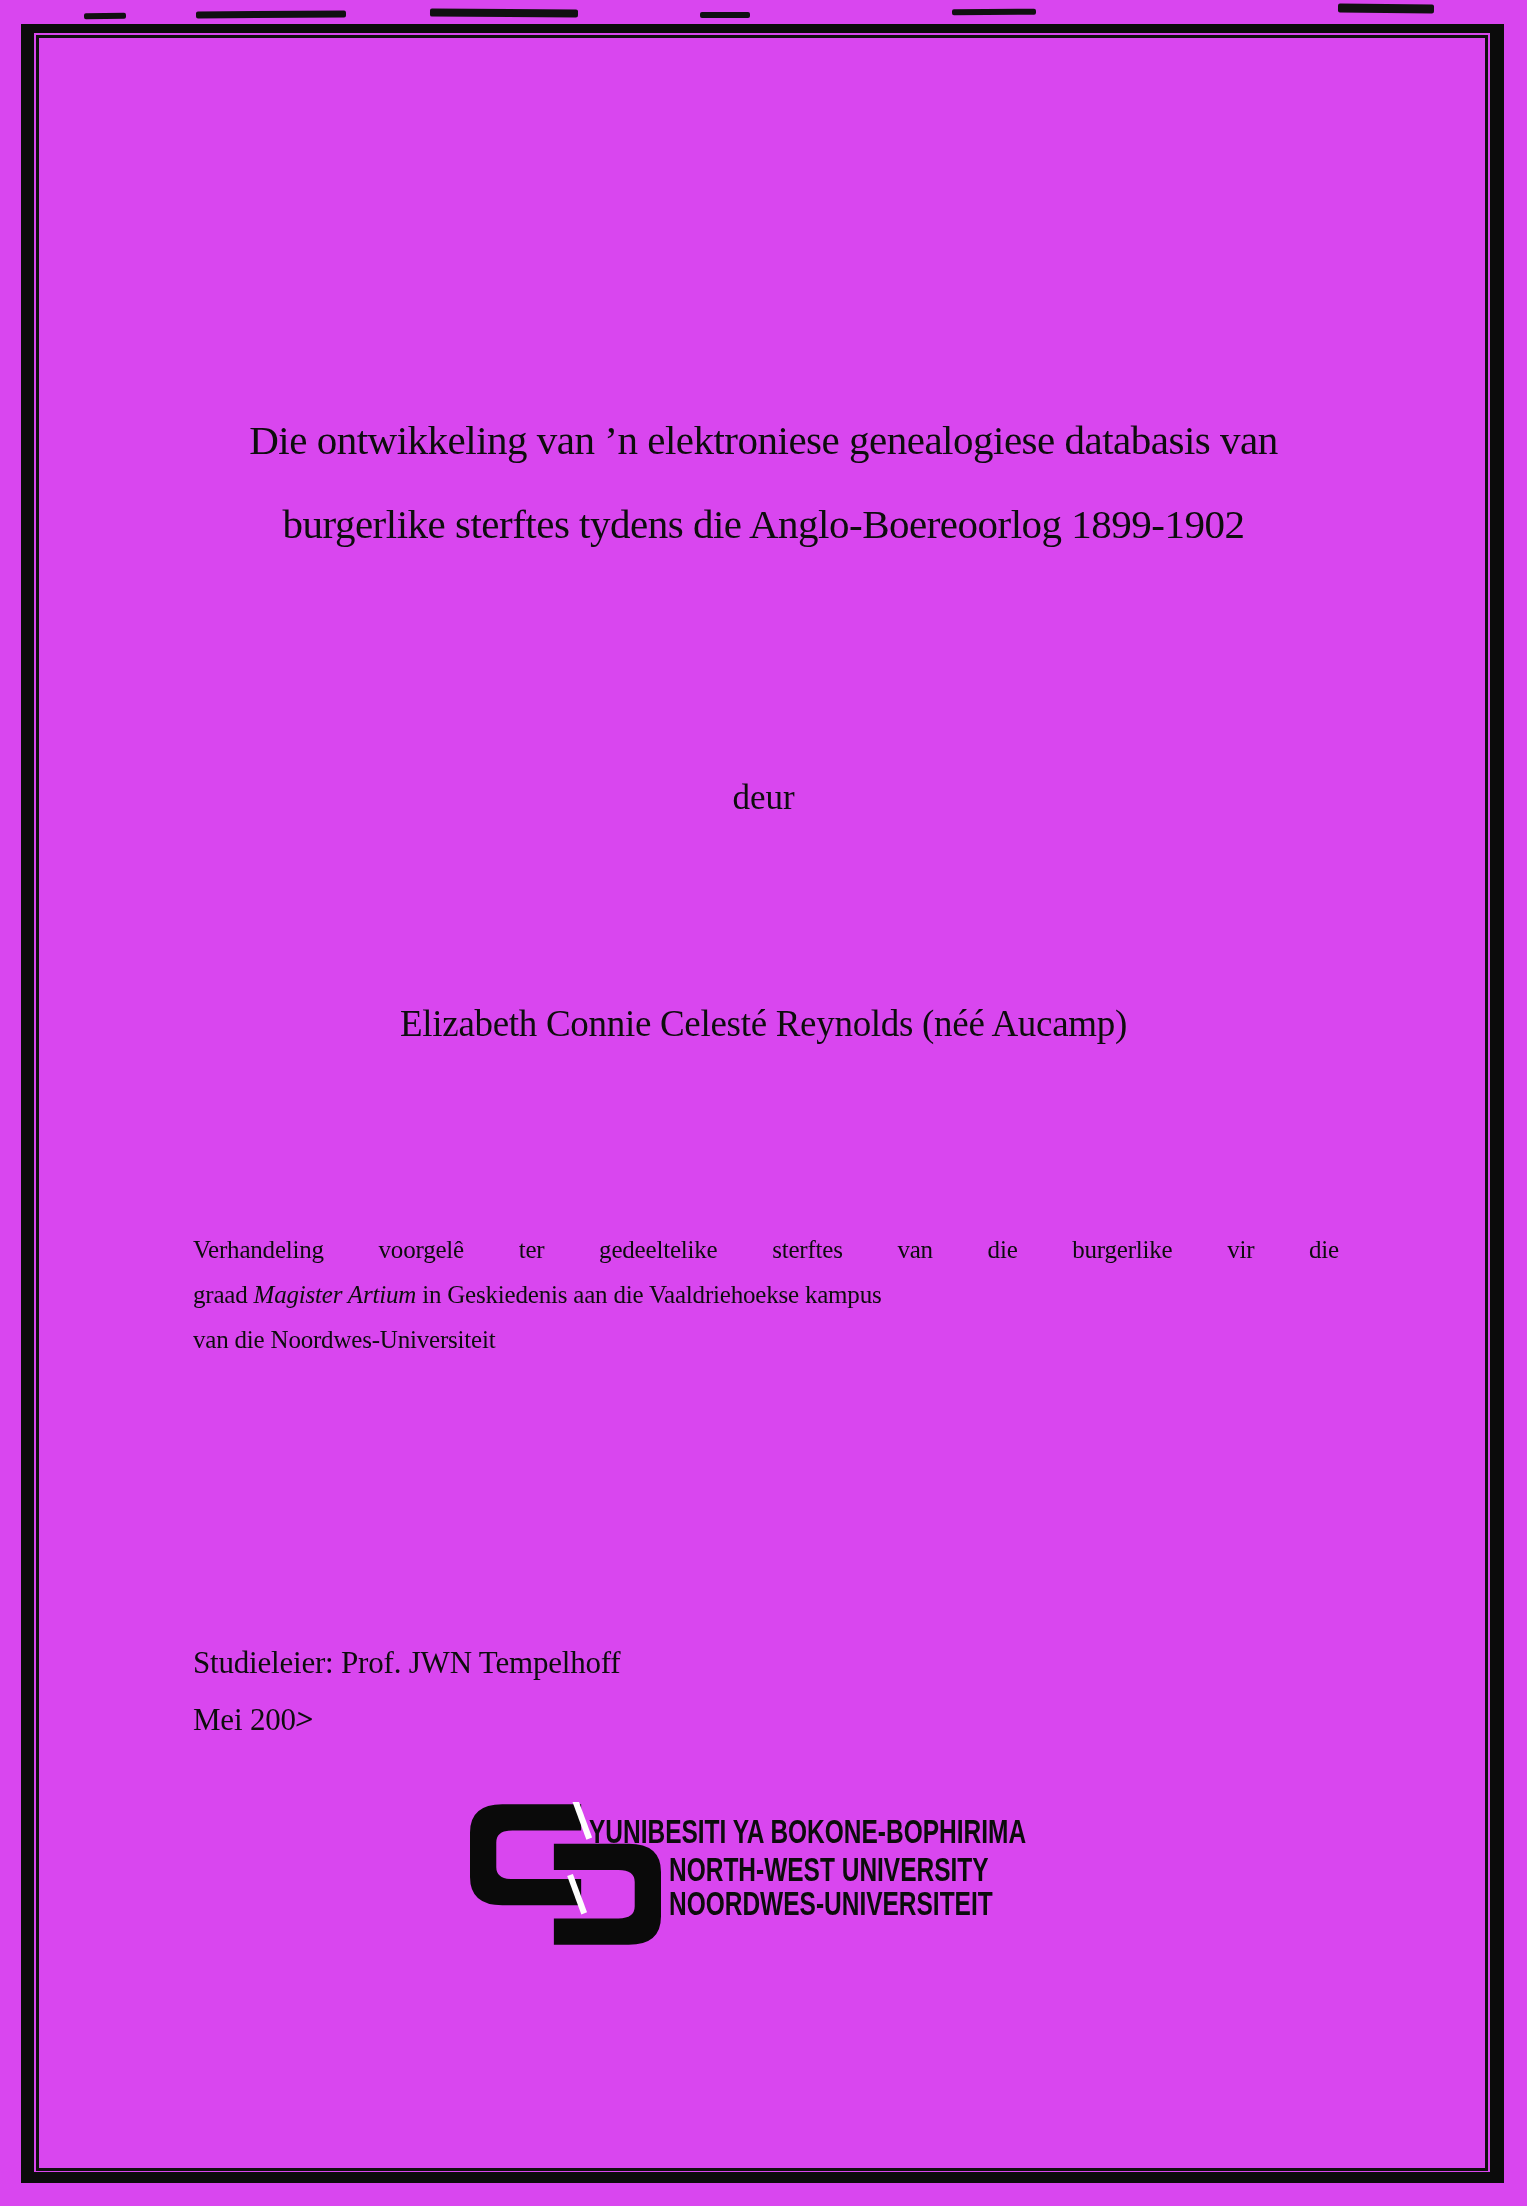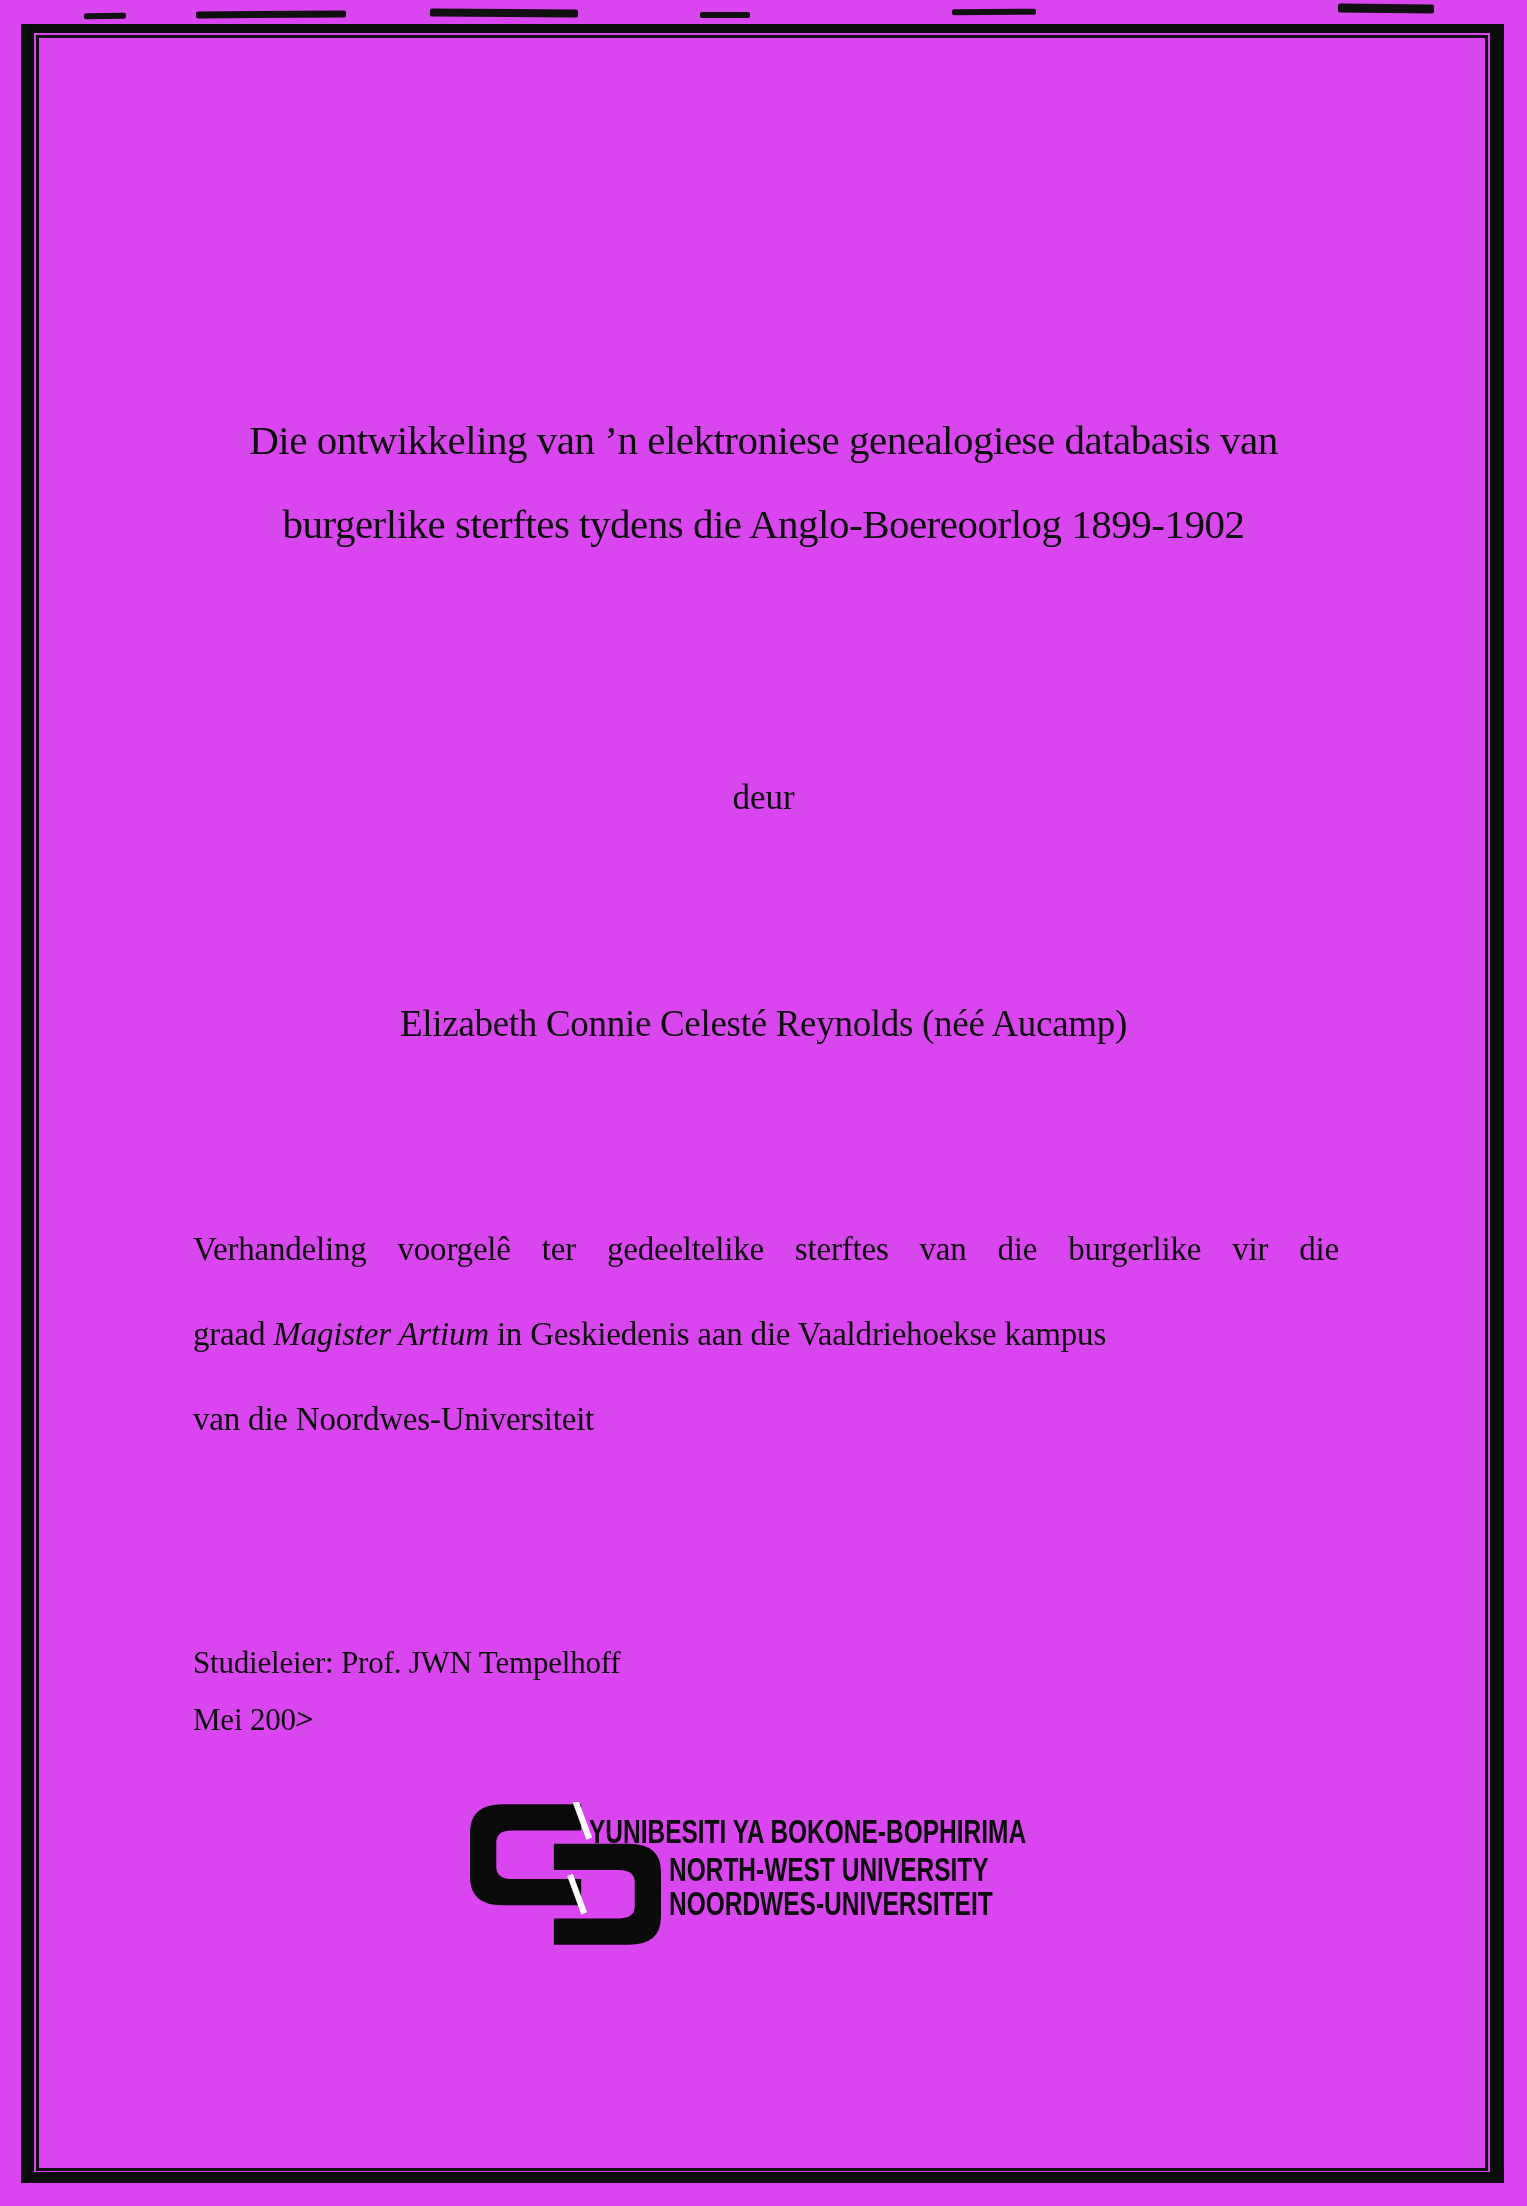--- a/index.html
+++ b/index.html
@@ -39,23 +39,23 @@
   .byline{
     position:absolute;top:780px;left:50%;transform:translateX(-50%);
     font-size:35px;line-height:1;
   }
   .author{
     position:absolute;top:963px;left:50%;transform:translateX(-50%);
     font-size:37px;line-height:1.1;letter-spacing:-0.3px;white-space:nowrap;margin-top:41px;
   }
   .degree{
     position:absolute;left:193px;top:1227px;width:1146px;
-    font-size:33px;line-height:45px;letter-spacing:-0.2px;
+    font-size:25px;line-height:45px;letter-spacing:-0.2px;
   }
-  .degree .row{white-space:nowrap;margin-top:40px;}
+  .degree .row{white-space:nowrap;}
   .justify-words{display:flex;justify-content:space-between;white-space:nowrap;}
   .em{font-style:italic;}
   .supervisor{
     position:absolute;left:193px;top:1640px;
     font-size:31px;line-height:45px;letter-spacing:-0.2px;white-space:nowrap;
   }
   .supervisor .date-row{margin-top:12px;}
   .date-glyph{font-weight:700;display:inline-block;transform:skewX(-8deg) scaleY(.95);}
 
   .logo{position:absolute;left:470px;top:1800px;width:660px;height:180px;}

